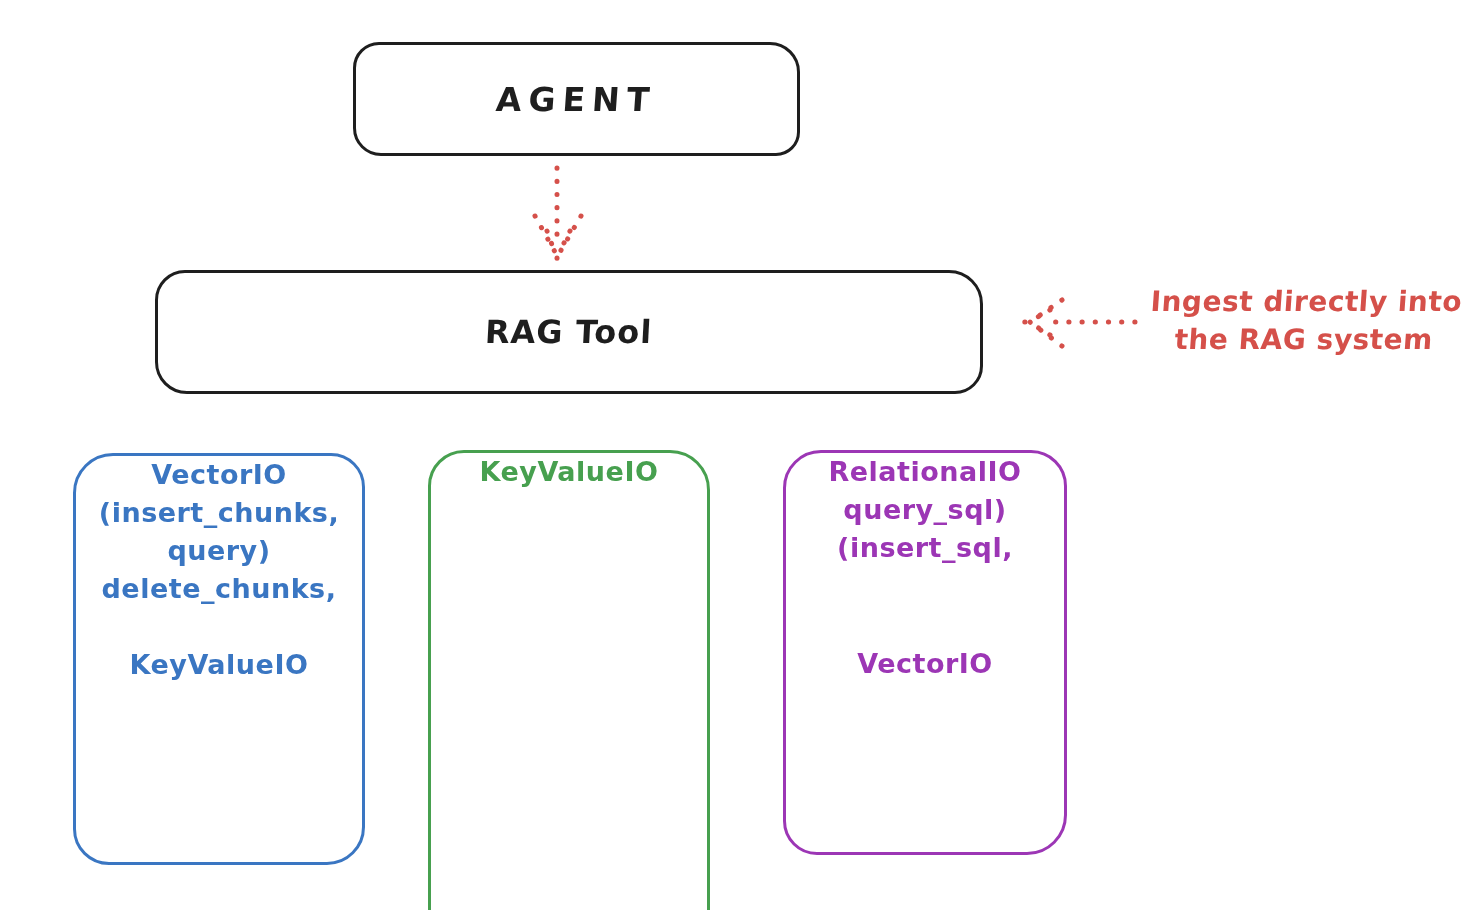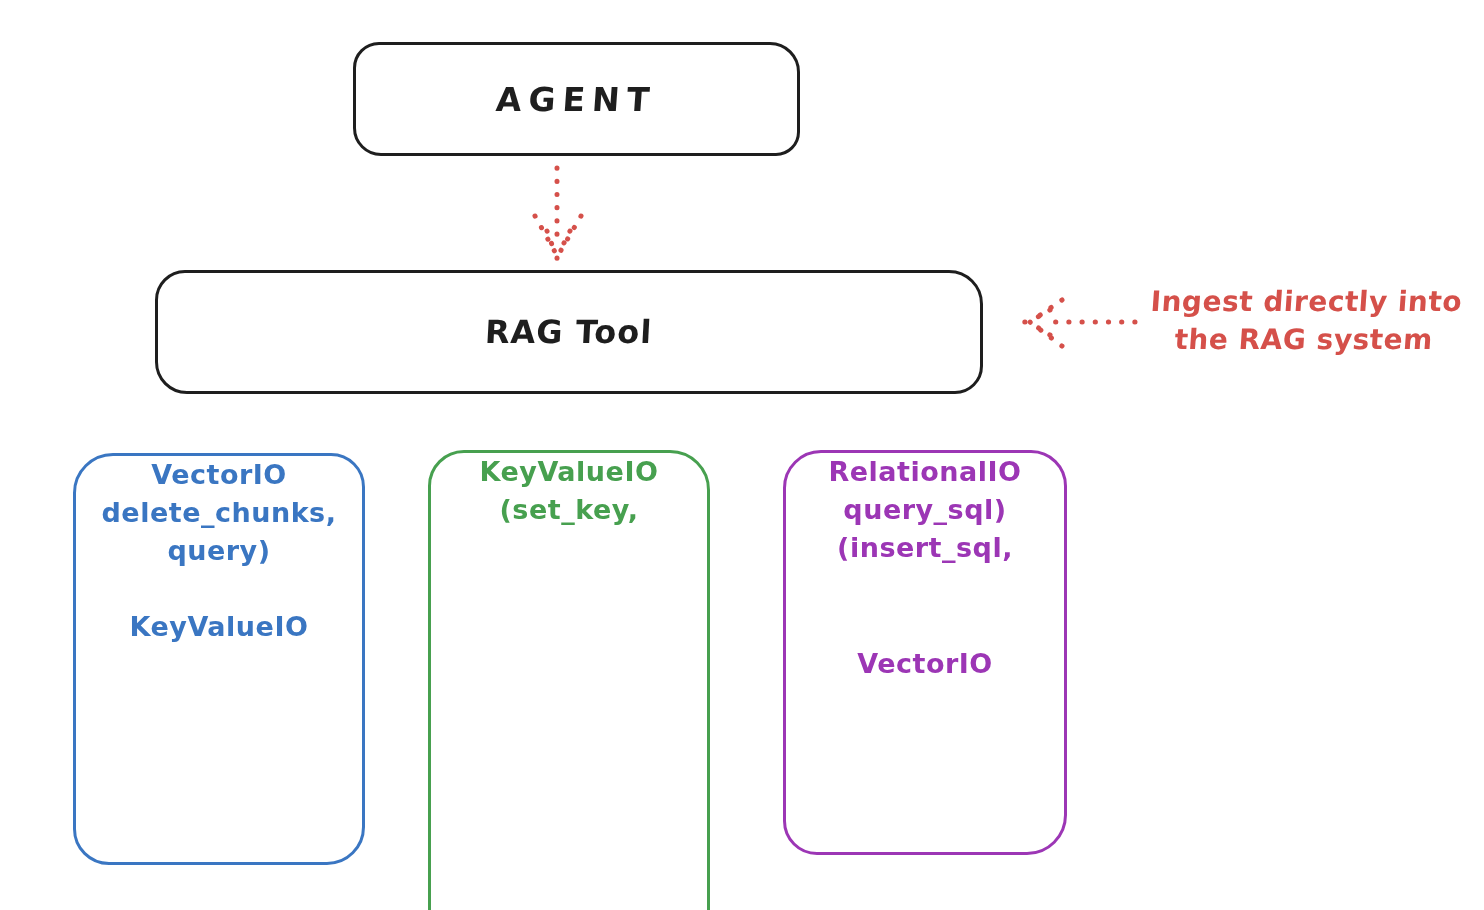--- a/index.html
+++ b/index.html
@@ -149,30 +149,30 @@
   </div>
 
   <div class="annotation">
     <div>Ingest directly into</div>
     <div>the RAG system</div>
   </div>
 
   <div class="io-box vector-box">
     <div class="io-text">
       <div>VectorIO</div>
+      <div>(insert_chunks,</div>
+      <div>query)</div>
       <div>delete_chunks,</div>
-      <div>query)</div>
     </div>
     <div class="io-index">KeyValueIO</div>
   </div>
 
   <div class="io-box keyvalue-box">
     <div class="io-text">
       <div>KeyValueIO</div>
-      <div>(set_key,</div>
     </div>
   </div>
 
   <div class="io-box relational-box">
     <div class="io-text">
       <div>RelationalIO</div>
       <div>query_sql)</div>
       <div>(insert_sql,</div>
     </div>
     <div class="io-index">VectorIO</div>

